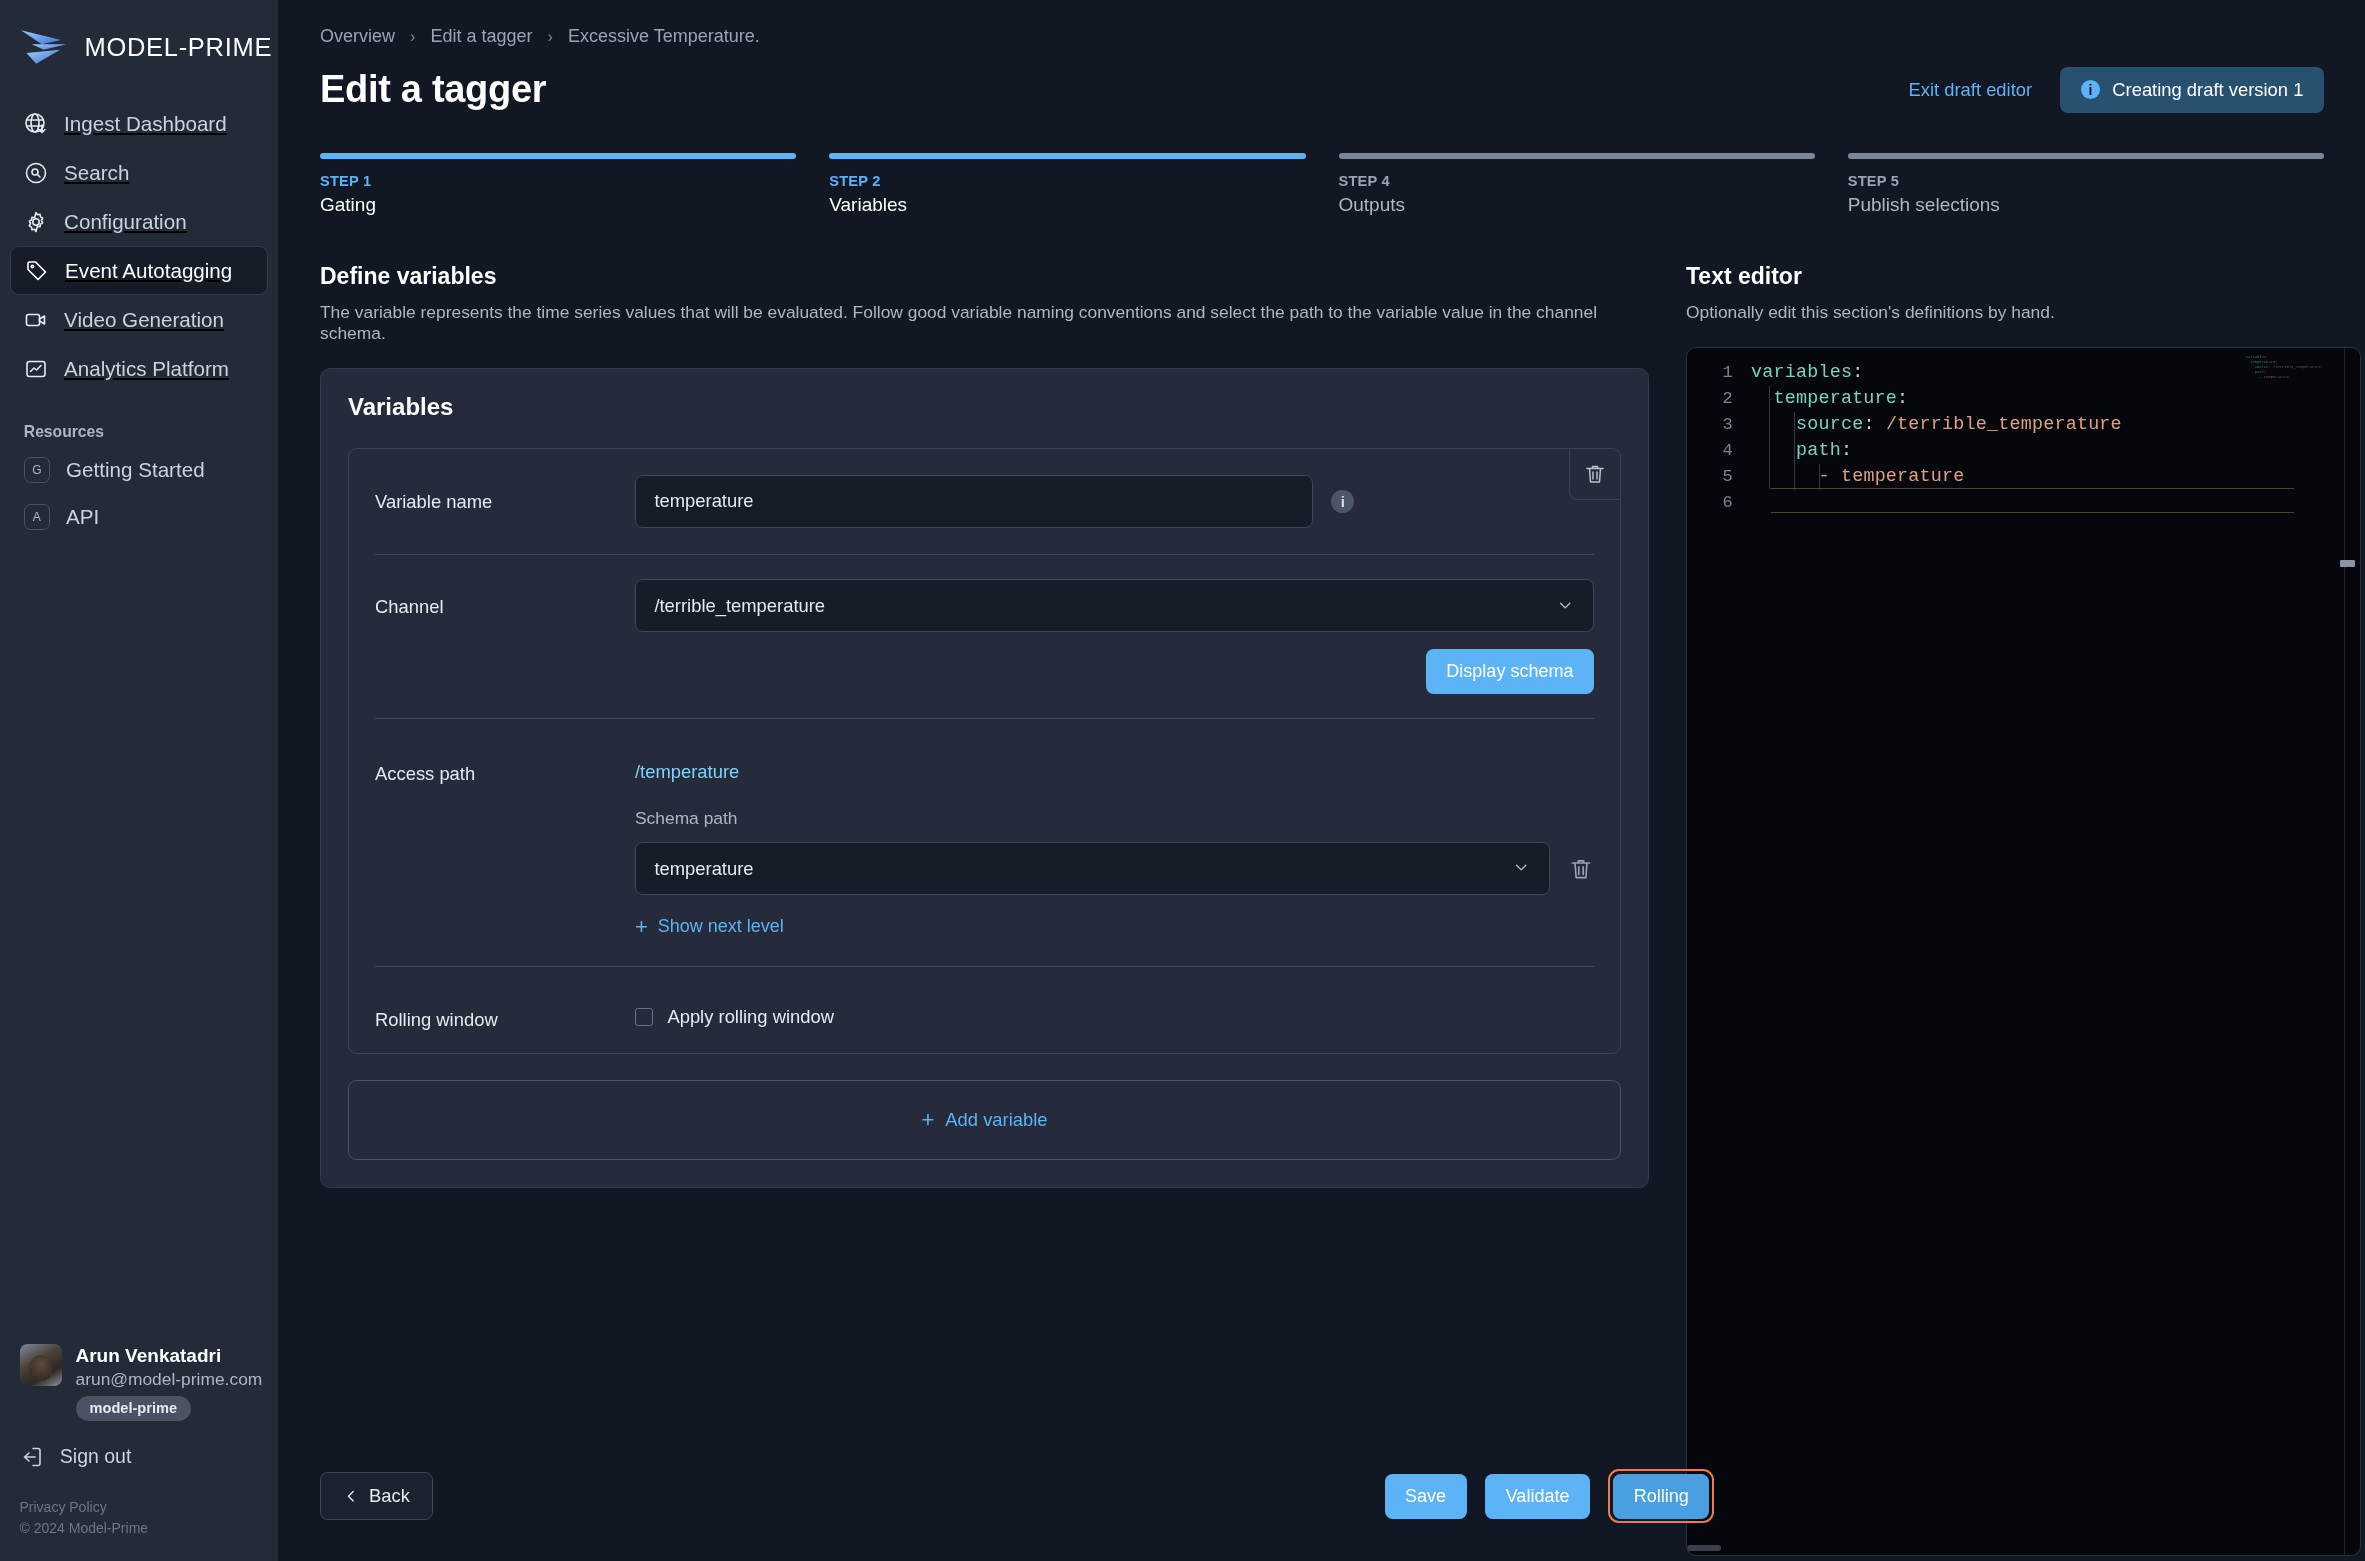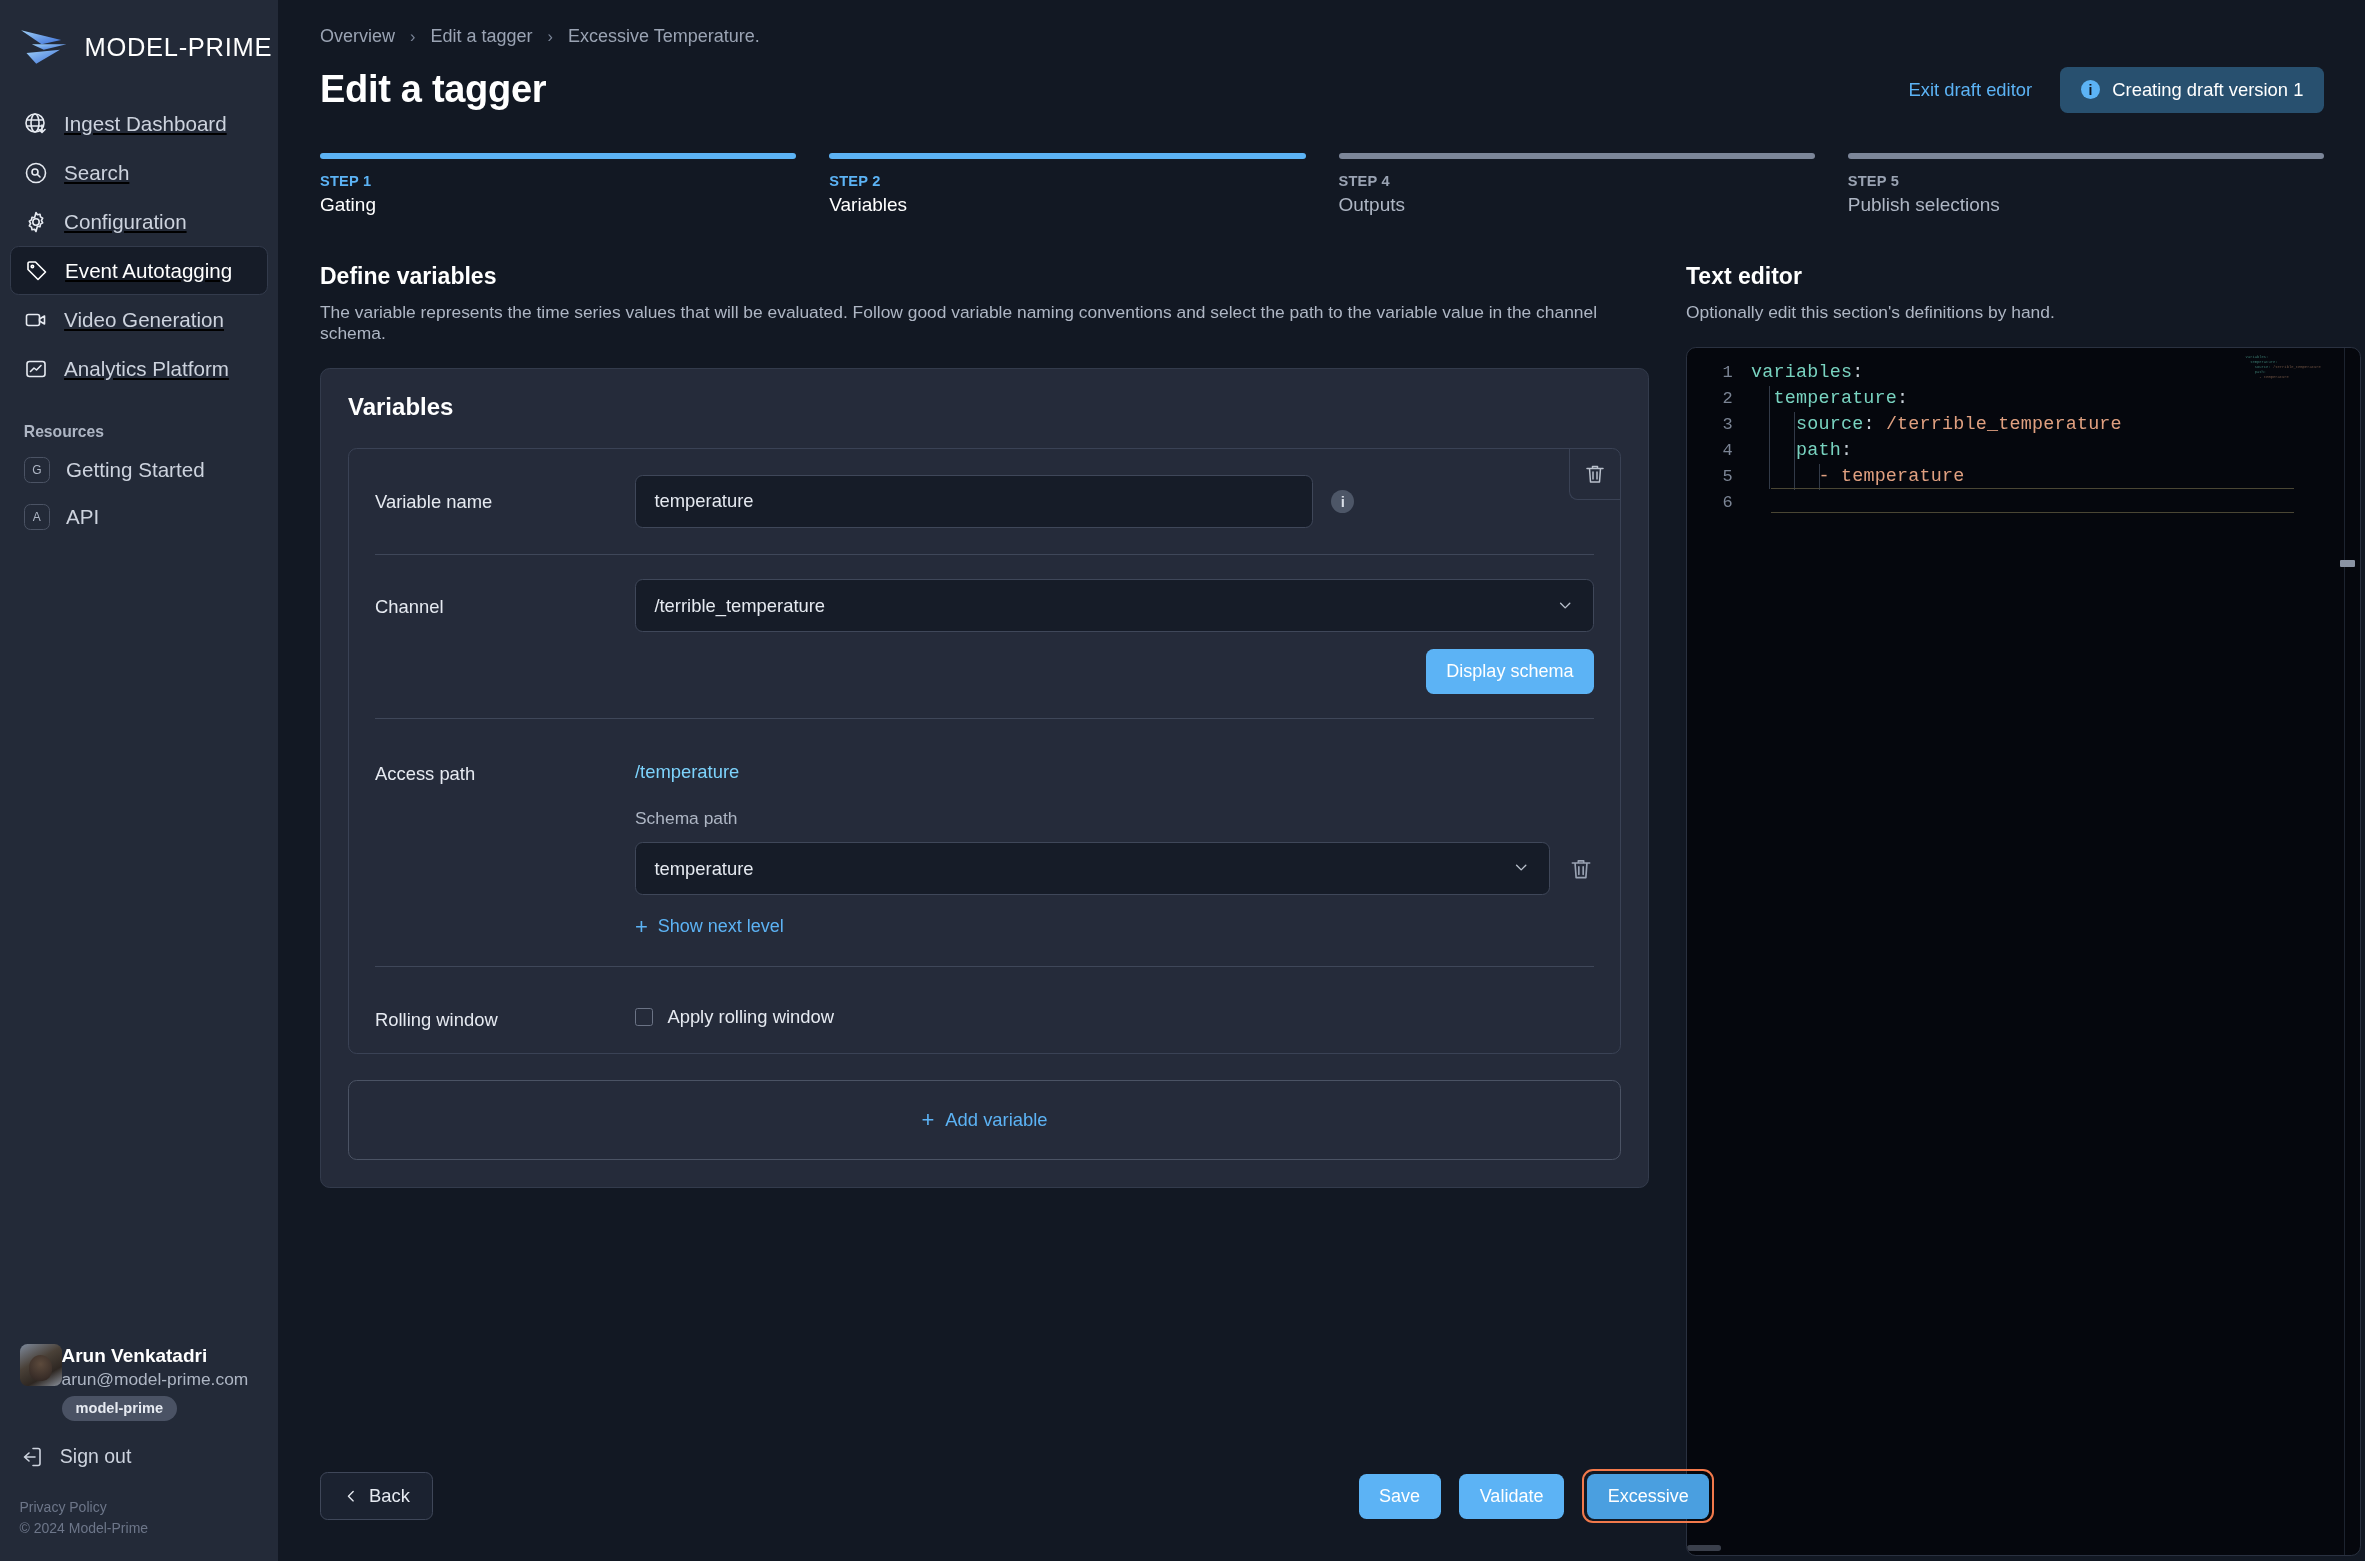--- a/index.html
+++ b/index.html
@@ -51,21 +51,21 @@
     color: #cdd3de; font-size: 20.6px; cursor: pointer;
   }
   .res-badge {
     width: 26px; height: 26px; flex: 0 0 26px;
     border: 1.1px solid #4b5364; border-radius: 6.5px;
     display: flex; align-items: center; justify-content: center;
     font-size: 12px; color: #aeb6c4;
   }
 
   .user-block { position: absolute; left: 0; bottom: 0; width: 278px; padding: 0 0 22px 0; }
-  .user-row { display: flex; padding: 0 0 0 19.5px; align-items: flex-start; }
+  .user-row { display: flex; gap: 14px; padding: 0 0 0 19.5px; align-items: flex-start; }
   .avatar {
     width: 42px; height: 42px; flex: 0 0 42px; border-radius: 7.6px;
     background: linear-gradient(150deg,#7e8a9c 0%,#4a4138 40%,#2e2722 70%,#8d949f 100%);
     overflow: hidden; position: relative;
   }
   .avatar::after {
     content: ""; position: absolute; left: 22%; top: 26%;
     width: 56%; height: 62%; border-radius: 50% 50% 42% 42%;
     background: radial-gradient(circle at 50% 35%, #5c4a3c, #2b2220);
   }
@@ -574,20 +574,20 @@
       <div class="back-btn">
         <svg width="16.3" height="16.3" viewBox="0 0 24 24" fill="none" stroke="#e6eaf1" stroke-width="2">
           <path d="M15 5l-7 7 7 7" stroke-linecap="round" stroke-linejoin="round"></path>
         </svg>
         <span>Back</span>
       </div>
       <div class="right-btns">
         <button class="btn-blue">Save</button>
         <button class="btn-blue">Validate</button>
         <span class="hl-wrap">
-          <button class="btn-blue" style="background:#4a9fe0">Excessive</button>
+          <button class="btn-blue" style="background:#4a9fe0">Rolling</button>
         </span>
       </div>
     </div>
 
   </section>
 </div>
 
 
 </body></html>

